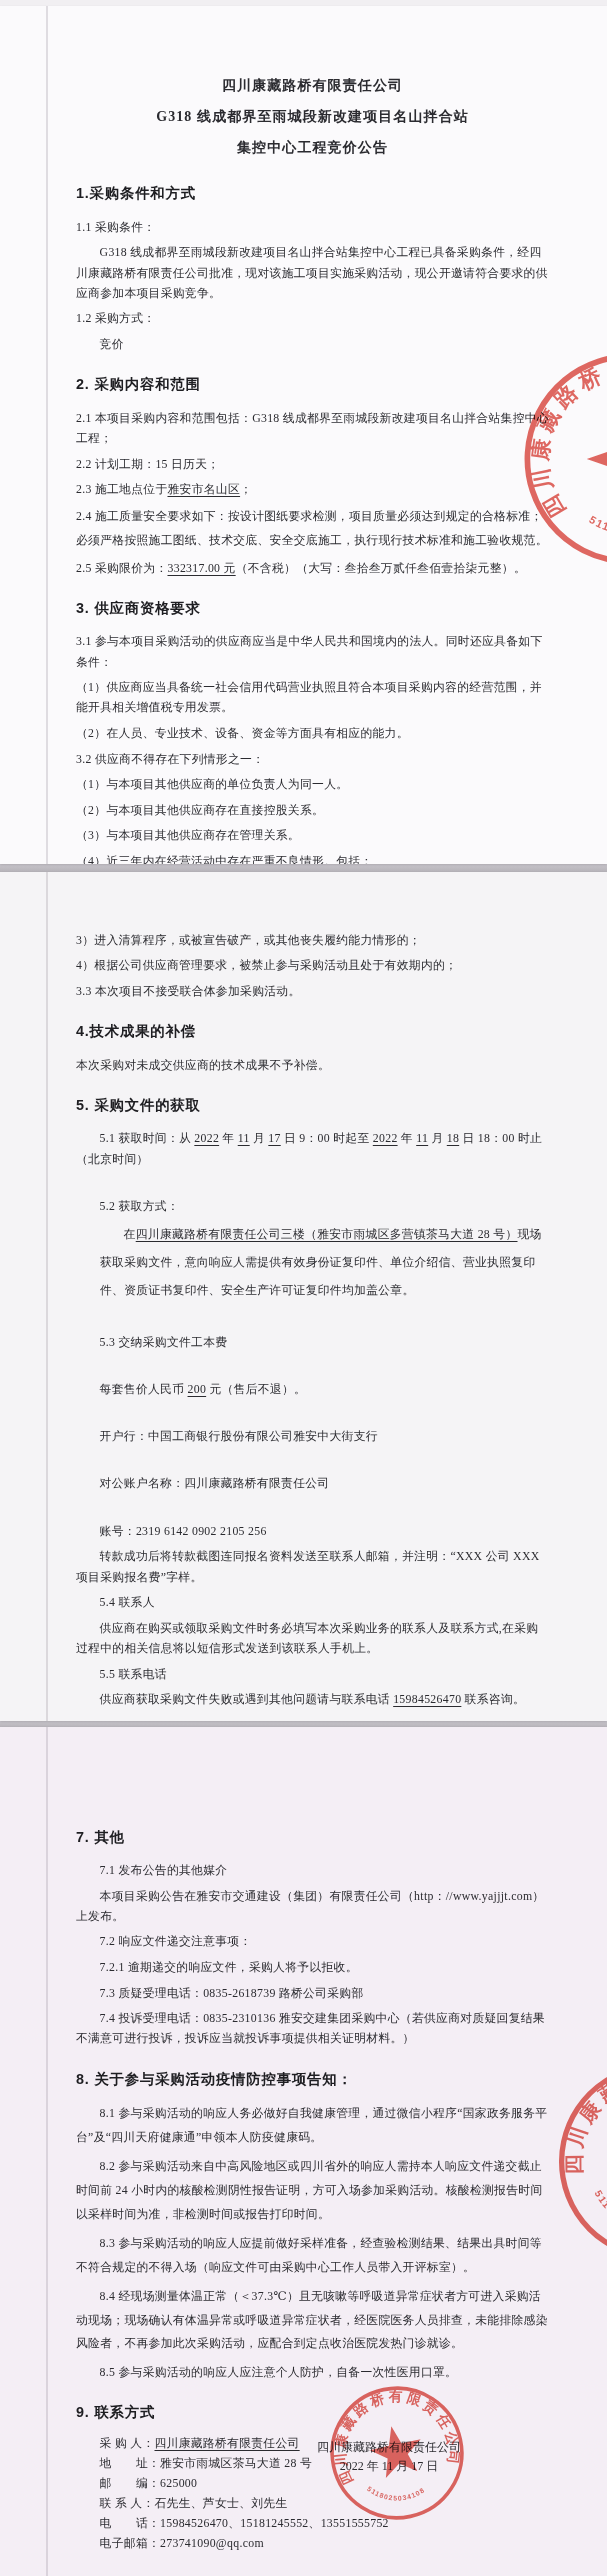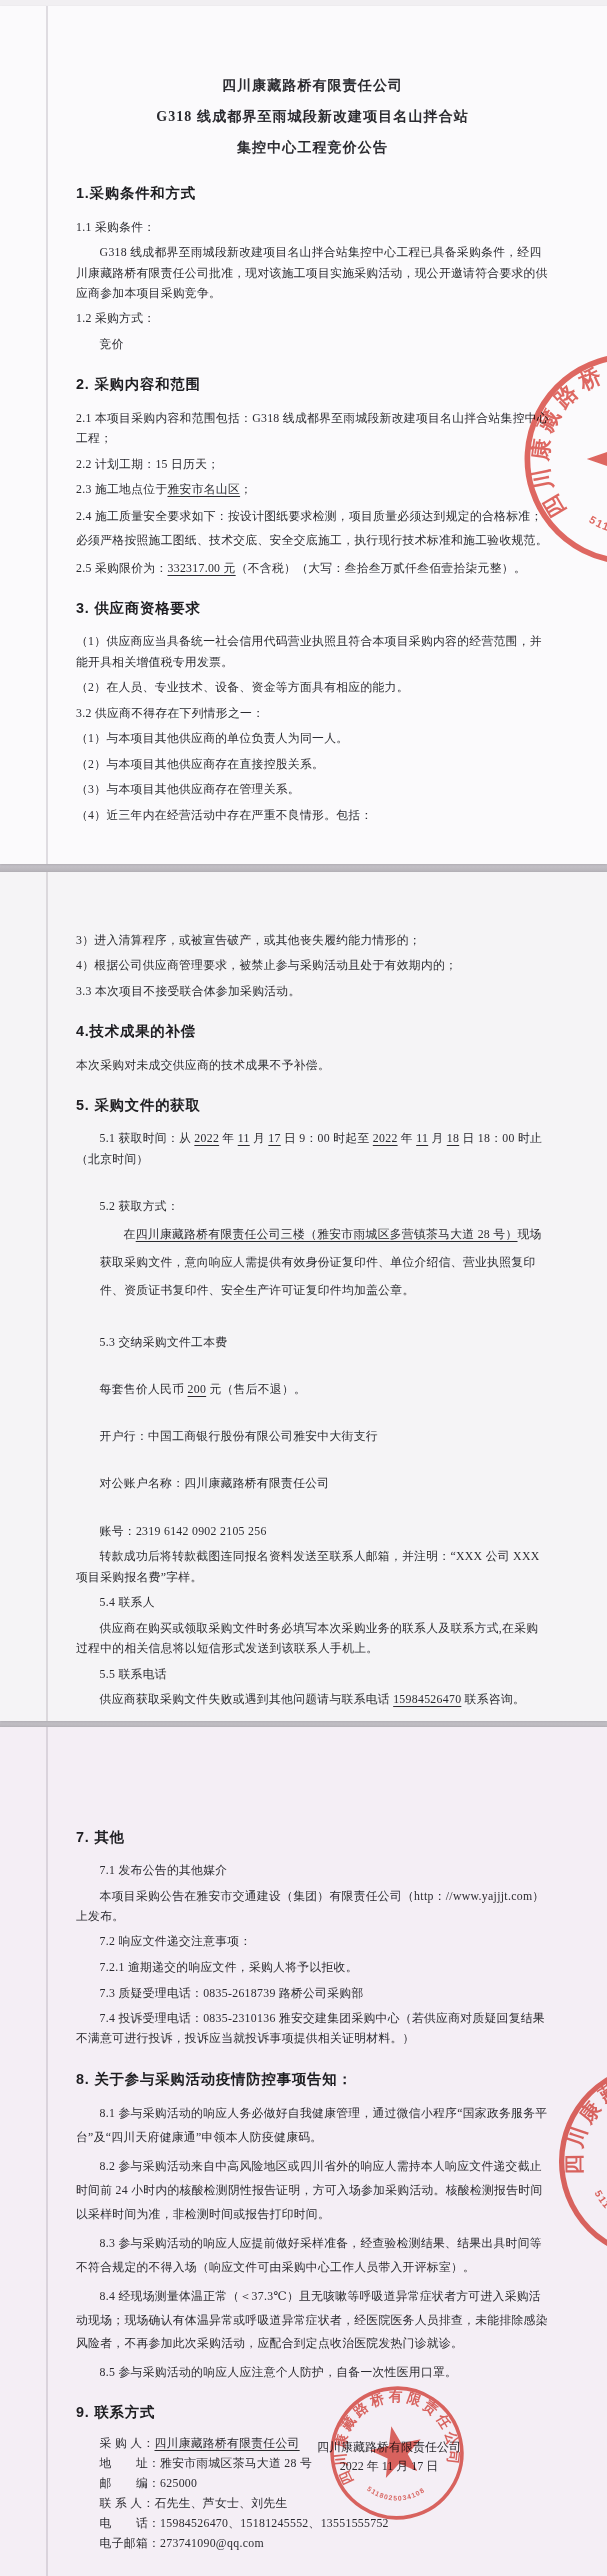--- a/index.html
+++ b/index.html
@@ -46,20 +46,21 @@
         <div class="blk text indent"><span>G318 线成都界至雨城段新改建项目名山拌合站集控中心工程已具备采购条件，经四川康藏路桥有限责任公司批准，现对该施工项目实施采购活动，现公开邀请符合要求的供应商参加本项目采购竞争。</span></div>
         <div class="blk text"><span>1.2 采购方式：</span></div>
         <div class="blk text indent"><span>竞价</span></div>
         <div class="blk h1"><span>2. 采购内容和范围</span></div>
         <div class="blk text"><span>2.1 本项目采购内容和范围包括：G318 线成都界至雨城段新改建项目名山拌合站集控中心工程；</span></div>
         <div class="blk text"><span>2.2 计划工期：15 日历天；</span></div>
         <div class="blk text"><span>2.3 施工地点位于</span><span class="u">雅安市名山区</span><span>；</span></div>
         <div class="blk text w2"><span>2.4 施工质量安全要求如下：按设计图纸要求检测，项目质量必须达到规定的合格标准；必须严格按照施工图纸、技术交底、安全交底施工，执行现行技术标准和施工验收规范。</span></div>
         <div class="blk text"><span>2.5 采购限价为：</span><span class="u">332317.00 元</span><span>（不含税）（大写：叁拾叁万贰仟叁佰壹拾柒元整）。</span></div>
         <div class="blk h1"><span>3. 供应商资格要求</span></div>
+        <div class="blk text"><span>3.1 参与本项目采购活动的供应商应当是中华人民共和国境内的法人。同时还应具备如下条件：</span></div>
         <div class="blk text"><span>（1）供应商应当具备统一社会信用代码营业执照且符合本项目采购内容的经营范围，并能开具相关增值税专用发票。</span></div>
         <div class="blk text"><span>（2）在人员、专业技术、设备、资金等方面具有相应的能力。</span></div>
         <div class="blk text"><span>3.2 供应商不得存在下列情形之一：</span></div>
         <div class="blk text"><span>（1）与本项目其他供应商的单位负责人为同一人。</span></div>
         <div class="blk text"><span>（2）与本项目其他供应商存在直接控股关系。</span></div>
         <div class="blk text"><span>（3）与本项目其他供应商存在管理关系。</span></div>
         <div class="blk text"><span>（4）近三年内在经营活动中存在严重不良情形。包括：</span></div>
       </div>
 
     <svg class="stamp stamp-edge-1" width="228" height="228" viewBox="0 0 200 200">

